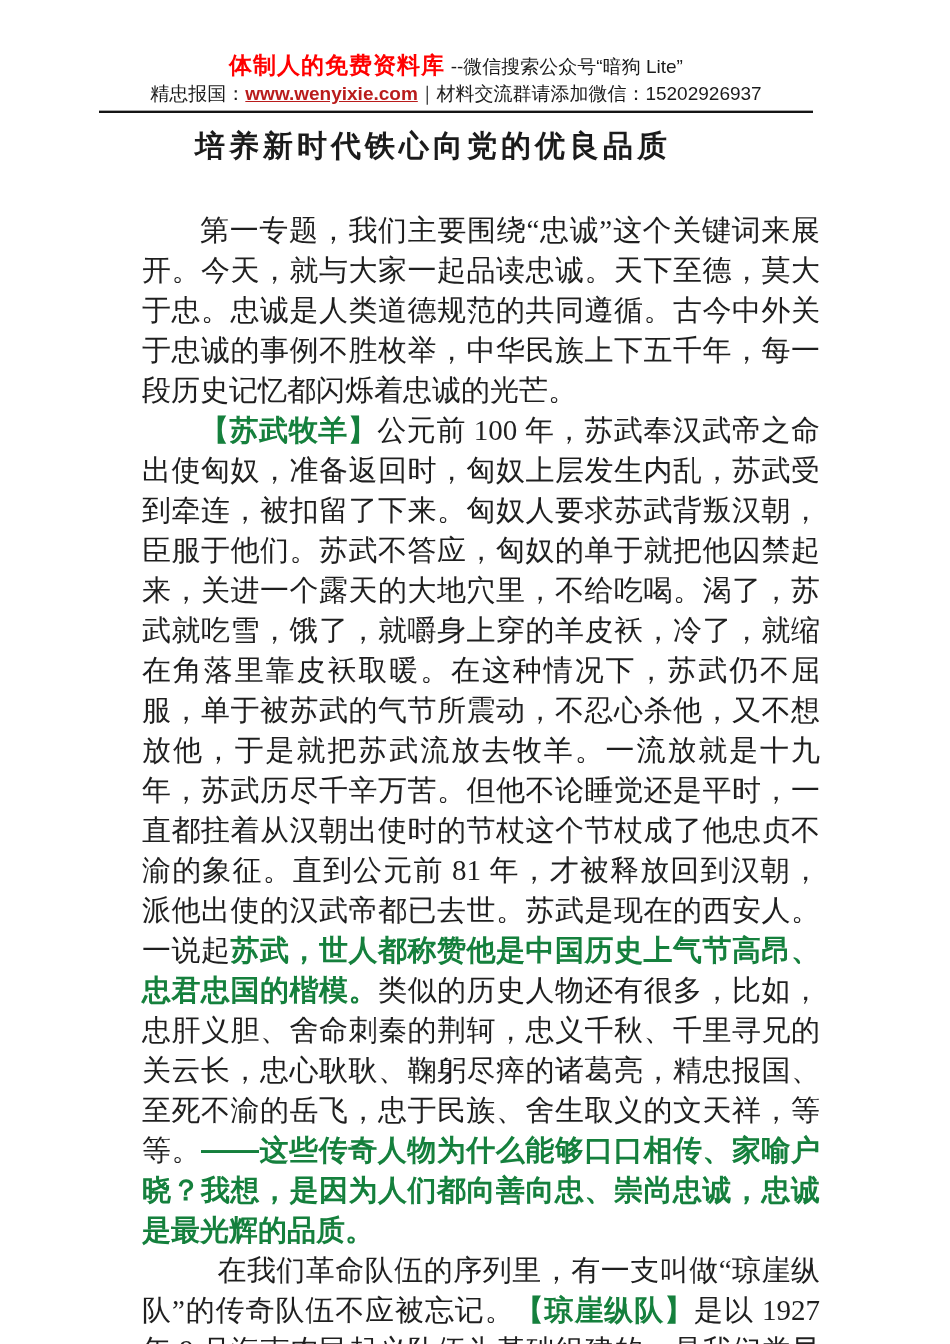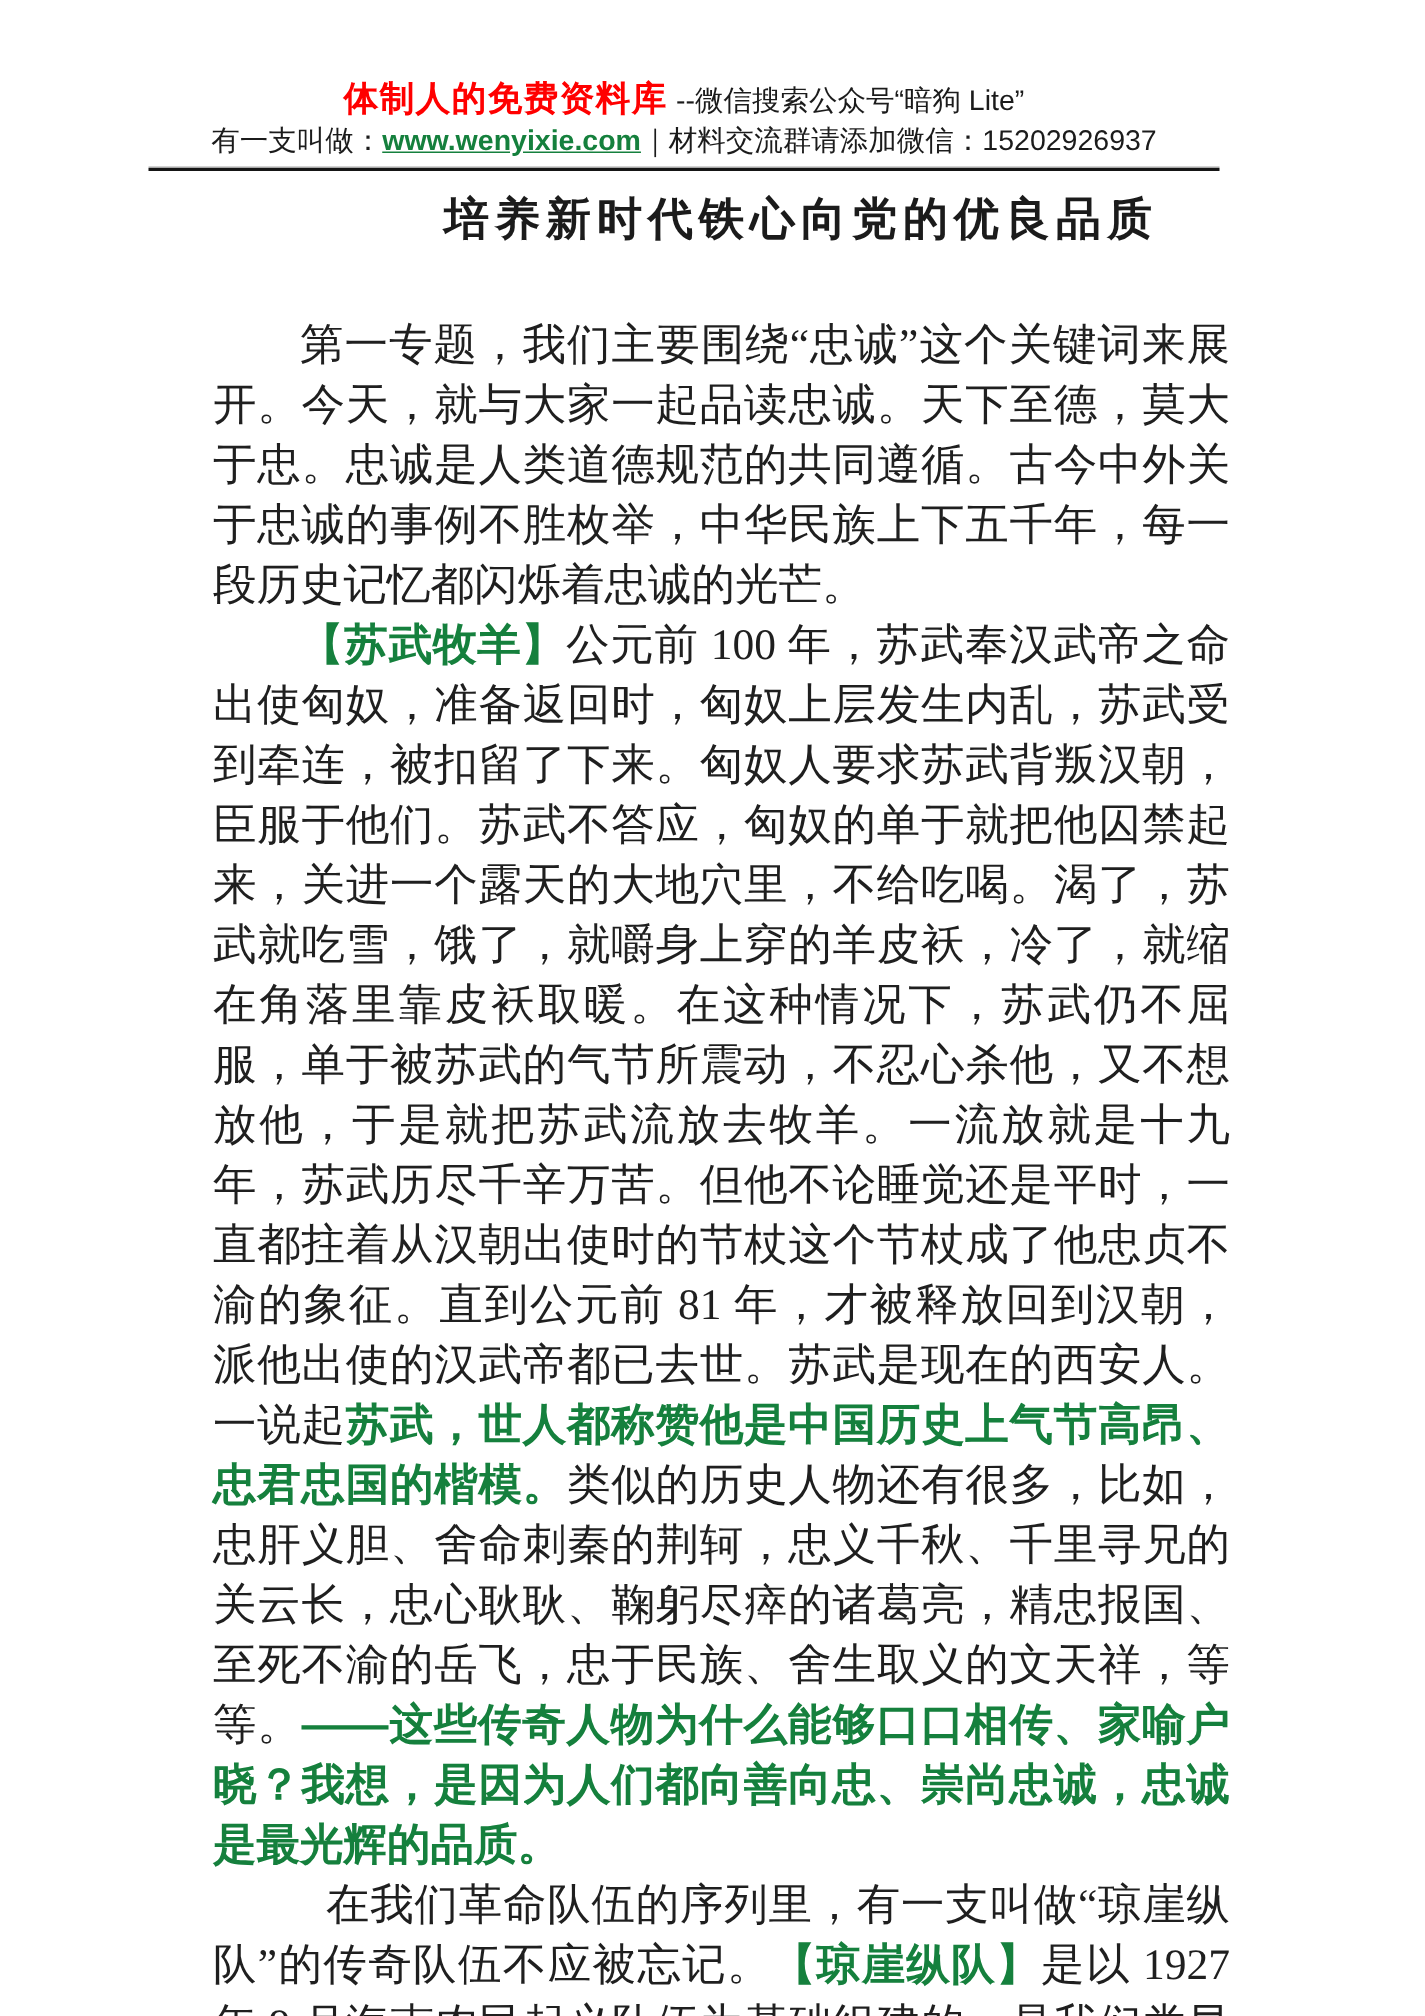--- a/index.html
+++ b/index.html
@@ -26,42 +26,41 @@
   .hdr-line1 { font-size: 20px; line-height: 26px; white-space: nowrap; }
   .hdr-brand {
     color: #ff0000;
     font-size: 23px;
     font-weight: 700;
     letter-spacing: 1px;
   }
   .hdr-note { font-size: 19px; font-weight: 400; }
   .hdr-line2 { font-size: 19px; line-height: 25px; margin-top: 1px; white-space: nowrap; }
   .hdr-url {
-    color: #15803d;
+    color: #b91c1c;
     text-decoration: underline;
     font-weight: 600;
     cursor: pointer;
   }
   .hdr-rule-gray { margin-top: 4px; height: 1px; background: #a8a8a8; }
   .hdr-rule-black { height: 2px; background: #151515; }
 
   
   .doc-title {
     position: absolute;
     left: 142px;
     top: 126px;
     width: 678px;
     margin: 0;
     padding-left: 53px;
     font-size: 30px;
     font-weight: 600;
     letter-spacing: 4px;
     color: #1b1b1b;
     font-family: "Liberation Serif", serif;
-    text-align: center;
   }
 
   
   .doc-body {
     position: absolute;
     left: 142px;
     top: 210px;
     width: 678px;
     font-size: 29px;
     line-height: 40px;
@@ -83,21 +82,21 @@
 <body>
 
 <div class="page">
 
   <div class="doc-header">
     <div class="hdr-line1">
       <span class="hdr-brand">体制人的免费资料库</span>
       <span class="hdr-note">--微信搜索公众号“暗狗 Lite”</span>
     </div>
     <div class="hdr-line2">
-      <span>有一支叫做：</span><span class="hdr-url">www.wenyixie.com</span><span>｜材料交流群请添加微信：15202926937</span>
+      <span>精忠报国：</span><span class="hdr-url">www.wenyixie.com</span><span>｜材料交流群请添加微信：15202926937</span>
     </div>
     <div class="hdr-rule-gray"></div>
     <div class="hdr-rule-black"></div>
   </div>
 
   <h1 class="doc-title">培养新时代铁心向党的优良品质</h1>
 
   <div class="doc-body">
     <p class="indent-2"><span class="run">第一专题，我们主要围绕“忠诚”这个关键词来展开。今天，就与大家一起品读忠诚。天下至德，莫大于忠。忠诚是人类道德规范的共同遵循。古今中外关于忠诚的事例不胜枚举，中华民族上下五千年，每一段历史记忆都闪烁着忠诚的光芒。</span></p>
     <p class="indent-2"><span class="run bold">【苏武牧羊】</span><span class="run">公元前 100 年，苏武奉汉武帝之命出使匈奴，准备返回时，匈奴上层发生内乱，苏武受到牵连，被扣留了下来。匈奴人要求苏武背叛汉朝，臣服于他们。苏武不答应，匈奴的单于就把他囚禁起来，关进一个露天的大地穴里，不给吃喝。渴了，苏武就吃雪，饿了，就嚼身上穿的羊皮袄，冷了，就缩在角落里靠皮袄取暖。在这种情况下，苏武仍不屈服，单于被苏武的气节所震动，不忍心杀他，又不想放他，于是就把苏武流放去牧羊。一流放就是十九年，苏武历尽千辛万苦。但他不论睡觉还是平时，一直都拄着从汉朝出使时的节杖这个节杖成了他忠贞不渝的象征。直到公元前 81 年，才被释放回到汉朝，派他出使的汉武帝都已去世。苏武是现在的西安人。一说起</span><span class="run bold">苏武，世人都称赞他是中国历史上气节高昂、忠君忠国的楷模。</span><span class="run">类似的历史人物还有很多，比如，忠肝义胆、舍命刺秦的荆轲，忠义千秋、千里寻兄的关云长，忠心耿耿、鞠躬尽瘁的诸葛亮，精忠报国、至死不渝的岳飞，忠于民族、舍生取义的文天祥，等等。</span><span class="run bold">——这些传奇人物为什么能够口口相传、家喻户晓？我想，是因为人们都向善向忠、崇尚忠诚，忠诚是最光辉的品质。</span></p>

